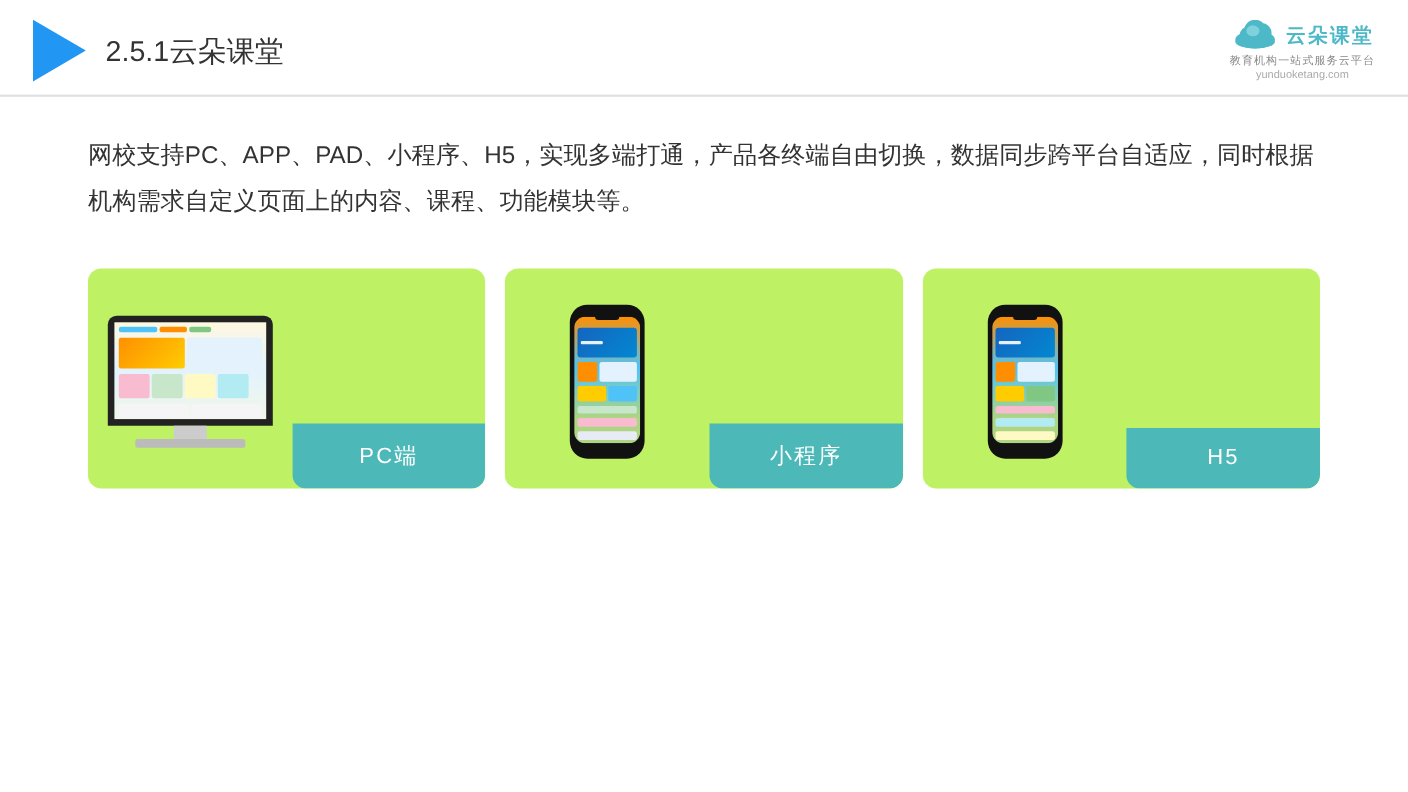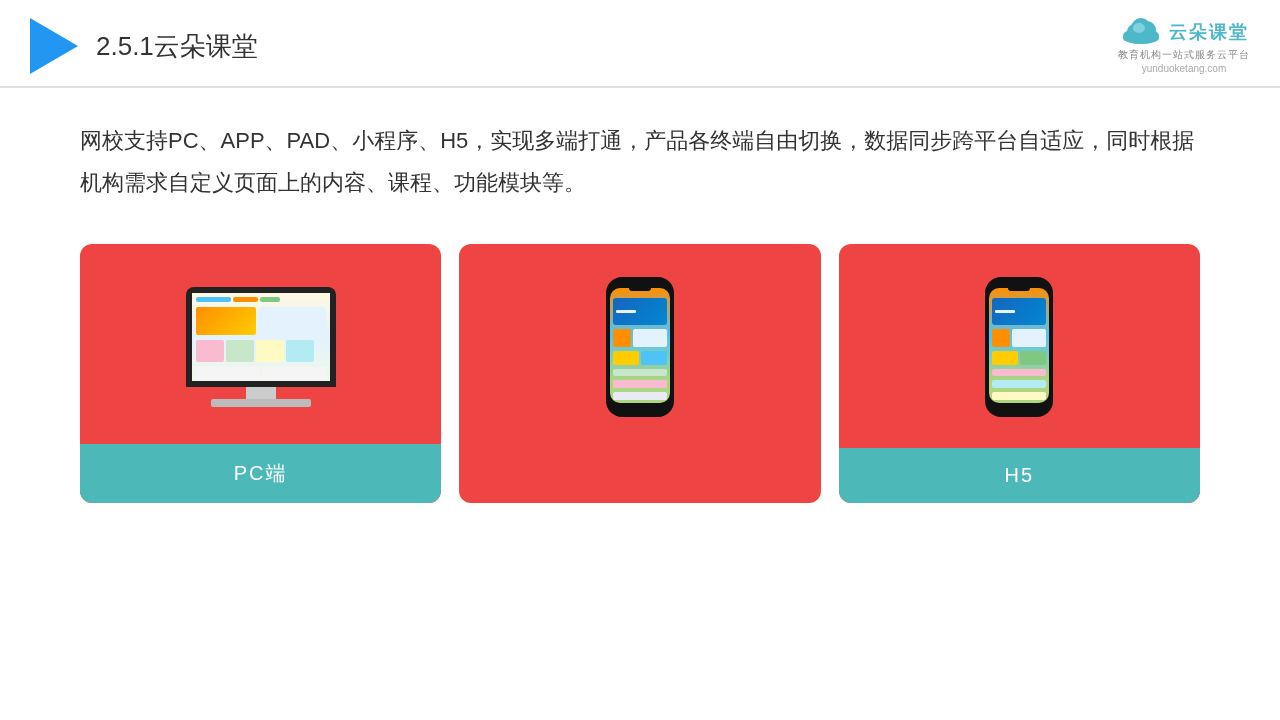--- a/index.html
+++ b/index.html
@@ -83,25 +83,25 @@
 
     
     .cards-container {
       display: flex;
       gap: 18px;
       padding: 30px 80px 20px 80px;
       justify-content: space-between;
     }
 
     .card {
-      background: #ef4444;
+      background: #bef264;
       border-radius: 12px;
       flex: 1;
       display: flex;
-      flex-direction: column;
+      flex-direction: row;
       align-items: center;
       overflow: hidden;
       min-width: 0;
     }
 
     .card-image-area {
       width: 100%;
       height: 200px;
       display: flex;
       align-items: center;
@@ -350,20 +350,21 @@
                 <div style="height:14px;background:#4fc3f7;border-radius:2px;"></div>
               </div>
               <div style="height:8px;background:#c8e6c9;border-radius:2px;margin-bottom:2px;"></div>
               <div style="height:8px;background:#f8bbd0;border-radius:2px;margin-bottom:2px;"></div>
               <div style="height:8px;background:#e8eaf6;border-radius:2px;"></div>
             </div>
           </div>
         </div>
       </div>
     </div>
+    <div class="card-label">小程序</div>
   </div>
 
   <div class="card">
     <div class="card-image-area">
       <div class="phone-mockup">
         <div class="phone-outer">
           <div class="phone-notch"></div>
           <div class="phone-screen">
             <div class="phone-screen-content">
               <div style="width:100%;height:28px;background:linear-gradient(135deg,#1565c0,#0288d1);border-radius:3px;margin-bottom:2px;display:flex;align-items:center;padding:0 3px;">

